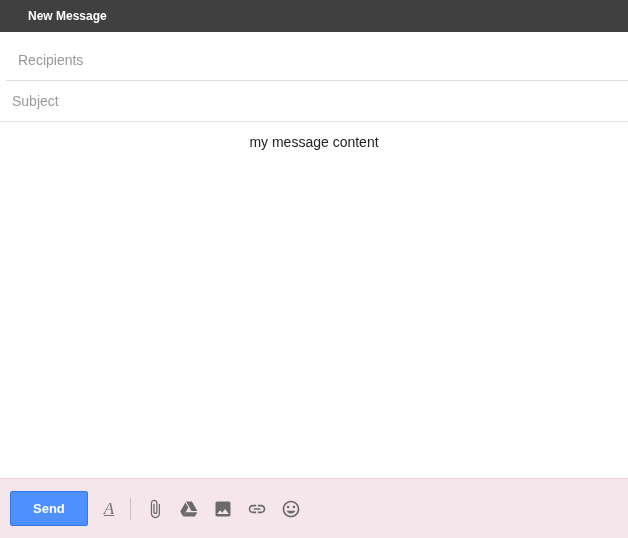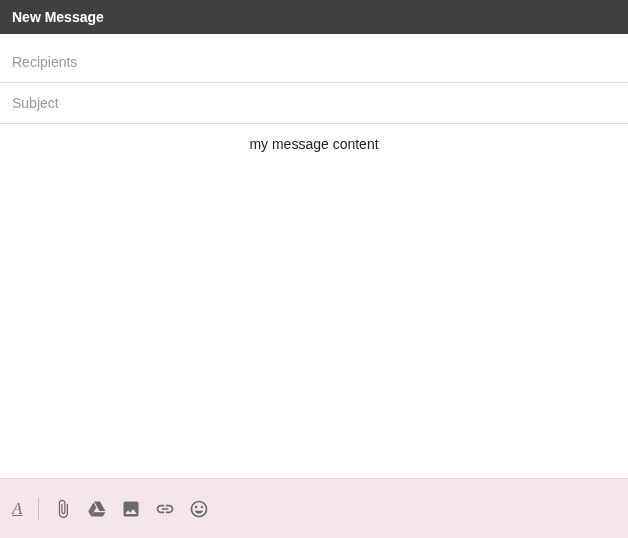--- a/index.html
+++ b/index.html
@@ -11,30 +11,31 @@
       font-family: Arial, sans-serif;
       width: 628px;
       height: 538px;
       display: flex;
       flex-direction: column;
       background: #fff;
     }
     .header {
       background: #404040;
       color: #fff;
-      padding: 9px 12px;
-      font-size: 14px;
+      padding: 9px 28px;
+      font-size: 12px;
       font-weight: bold;
     }
     .field-wrapper {
       border-bottom: 1px solid #ddd;
       padding: 0 12px;
     }
     .field-wrapper.first {
       margin-top: 8px;
+      margin-left: 6px;
     }
     .field {
       width: 100%;
       border: none;
       outline: none;
       font-size: 14px;
       padding: 12px 0;
       color: #222;
       background: transparent;
     }
@@ -113,20 +114,21 @@
 </div>
 
 <div class="field-wrapper">
   <input type="text" class="field" placeholder="Subject" style="">
 </div>
 
 <textarea class="body-area" style="">my message content</textarea>
 
 <div class="toolbar">
 
+  <button class="send-btn">Send</button>
 
   <span class="format-icon">A</span>
 
   <span class="divider"></span>
 
   <span class="tool-icon">
     <svg viewBox="0 0 24 24">
         <path d="M16.5 6v11.5c0 2.21-1.79 4-4 4s-4-1.79-4-4V5c0-1.38 1.12-2.5 2.5-2.5S13.5 3.62 13.5 5v10.5c0 .55-.45 1-1 1s-1-.45-1-1V6H10v9.5c0 1.38 1.12 2.5 2.5 2.5s2.5-1.12 2.5-2.5V5c0-2.21-1.79-4-4-4S7 2.79 7 5v12.5c0 3.04 2.46 5.5 5.5 5.5s5.5-2.46 5.5-5.5V6h-1.5z"></path>
       </svg>
   </span>

